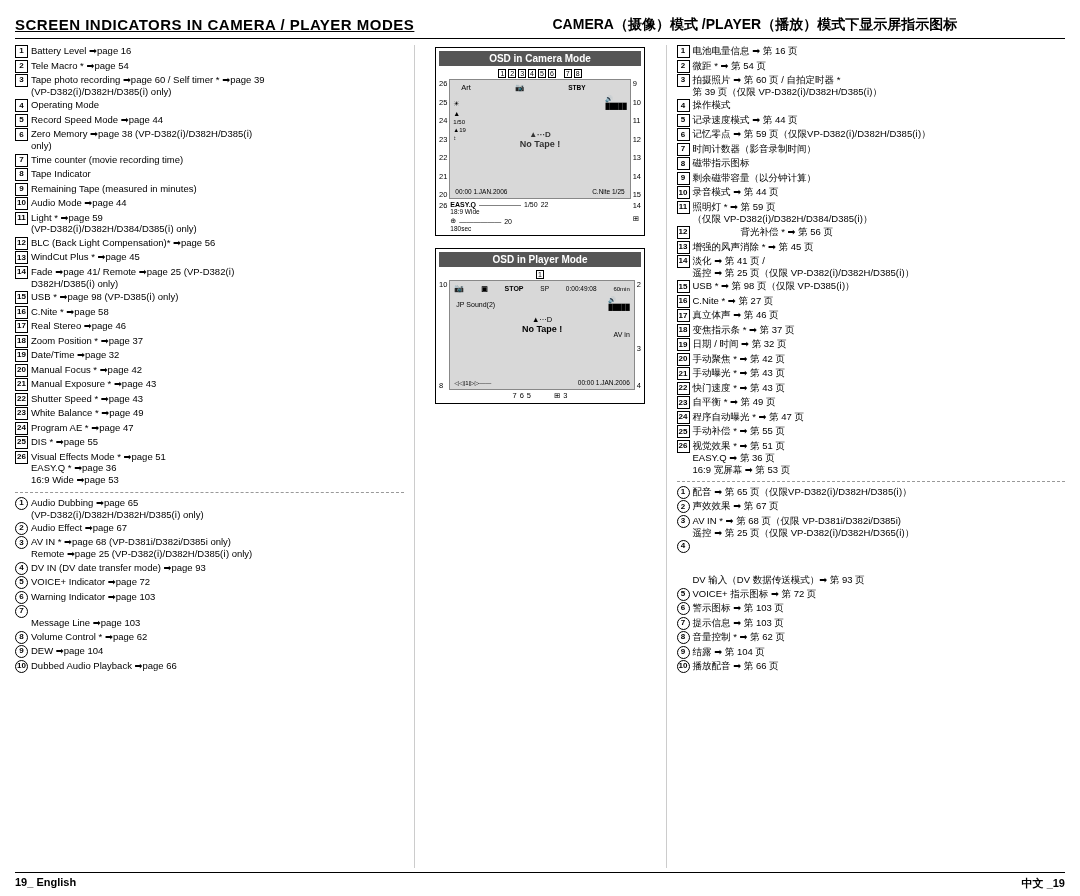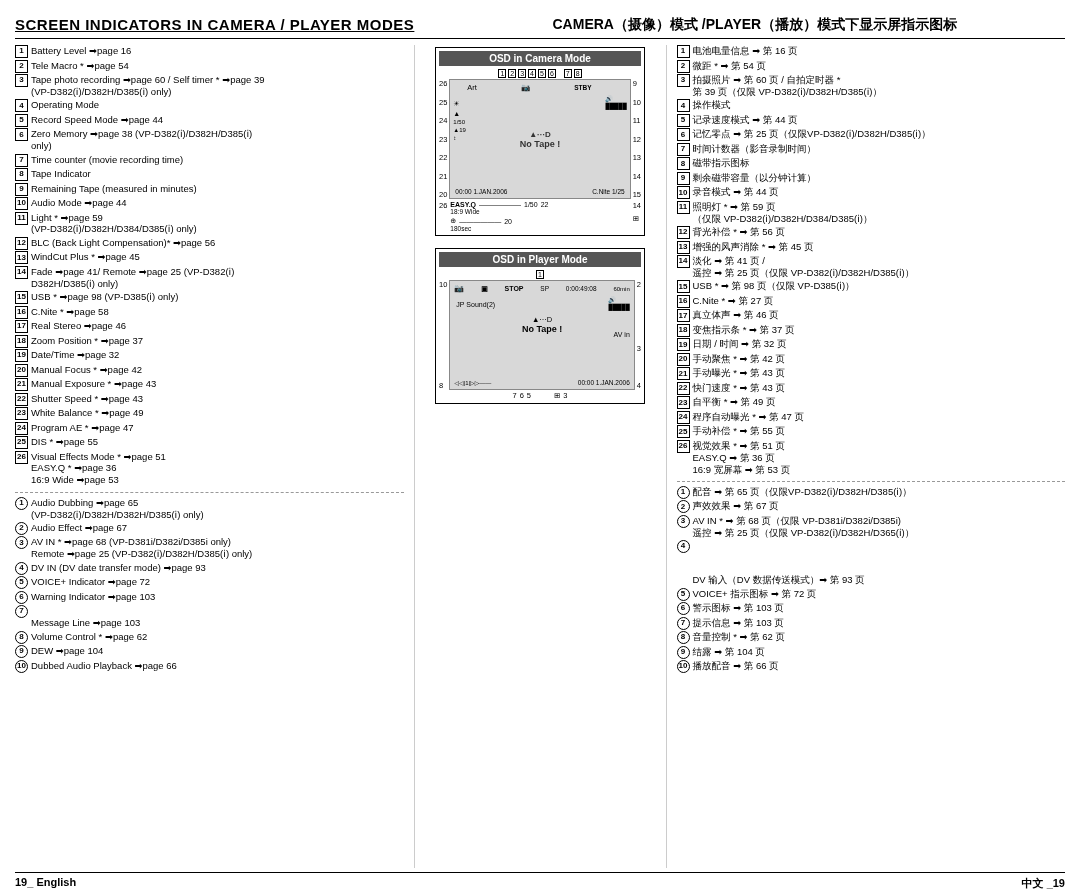--- a/index.html
+++ b/index.html
@@ -137,21 +137,21 @@
       width: 100%;
       height: 110px;
       position: relative;
       overflow: hidden;
       font-size: 8px;
     }
     
     .osd-top-bar {
       position: absolute;
       top: 3px;
-      left: 17px;
+      left: 11px;
       right: 5px;
       display: flex;
       justify-content: space-between;
       align-items: center;
       font-size: 7.5px;
       gap: 44px;
     }
     .osd-center-text {
       position: absolute;
       top: 50%;
@@ -542,21 +542,21 @@
           <li>
             <span class="num-badge">4</span>
             <span class="list-text" style="white-space: pre-line;">操作模式</span>
           </li>
           <li>
             <span class="num-badge">5</span>
             <span class="list-text" style="white-space: pre-line;">记录速度模式 ➡ 第 44 页</span>
           </li>
           <li>
             <span class="num-badge">6</span>
-            <span class="list-text" style="white-space: pre-line;">记忆零点 ➡ 第 25 页（仅限VP-D382(ⅰ)/D382H/D385(ⅰ)）</span>
+            <span class="list-text" style="white-space: pre-line;">记忆零点 ➡ 第 59 页（仅限VP-D382(ⅰ)/D382H/D385(ⅰ)）</span>
           </li>
           <li>
             <span class="num-badge">7</span>
             <span class="list-text" style="white-space: pre-line;">时间计数器（影音录制时间）</span>
           </li>
           <li>
             <span class="num-badge">8</span>
             <span class="list-text" style="white-space: pre-line;">磁带指示图标</span>
           </li>
           <li>
@@ -567,21 +567,21 @@
             <span class="num-badge">10</span>
             <span class="list-text" style="white-space: pre-line;">录音模式 ➡ 第 44 页</span>
           </li>
           <li>
             <span class="num-badge">11</span>
             <span class="list-text" style="white-space: pre-line;">照明灯 * ➡ 第 59 页
 （仅限 VP-D382(ⅰ)/D382H/D384/D385(ⅰ)）</span>
           </li>
           <li>
             <span class="num-badge">12</span>
-            <span class="list-text" style="white-space: pre-line;">背光补偿 * ➡ 第 56 页</span>
+            <span class="list-text" style="white-space: pre-line; margin-left: 48px;">背光补偿 * ➡ 第 56 页</span>
           </li>
           <li>
             <span class="num-badge">13</span>
             <span class="list-text" style="white-space: pre-line;">增强的风声消除 * ➡ 第 45 页</span>
           </li>
           <li>
             <span class="num-badge">14</span>
             <span class="list-text" style="white-space: pre-line;">淡化 ➡ 第 41 页 /
 遥控 ➡ 第 25 页（仅限 VP-D382(ⅰ)/D382H/D385(ⅰ)）</span>
           </li>

